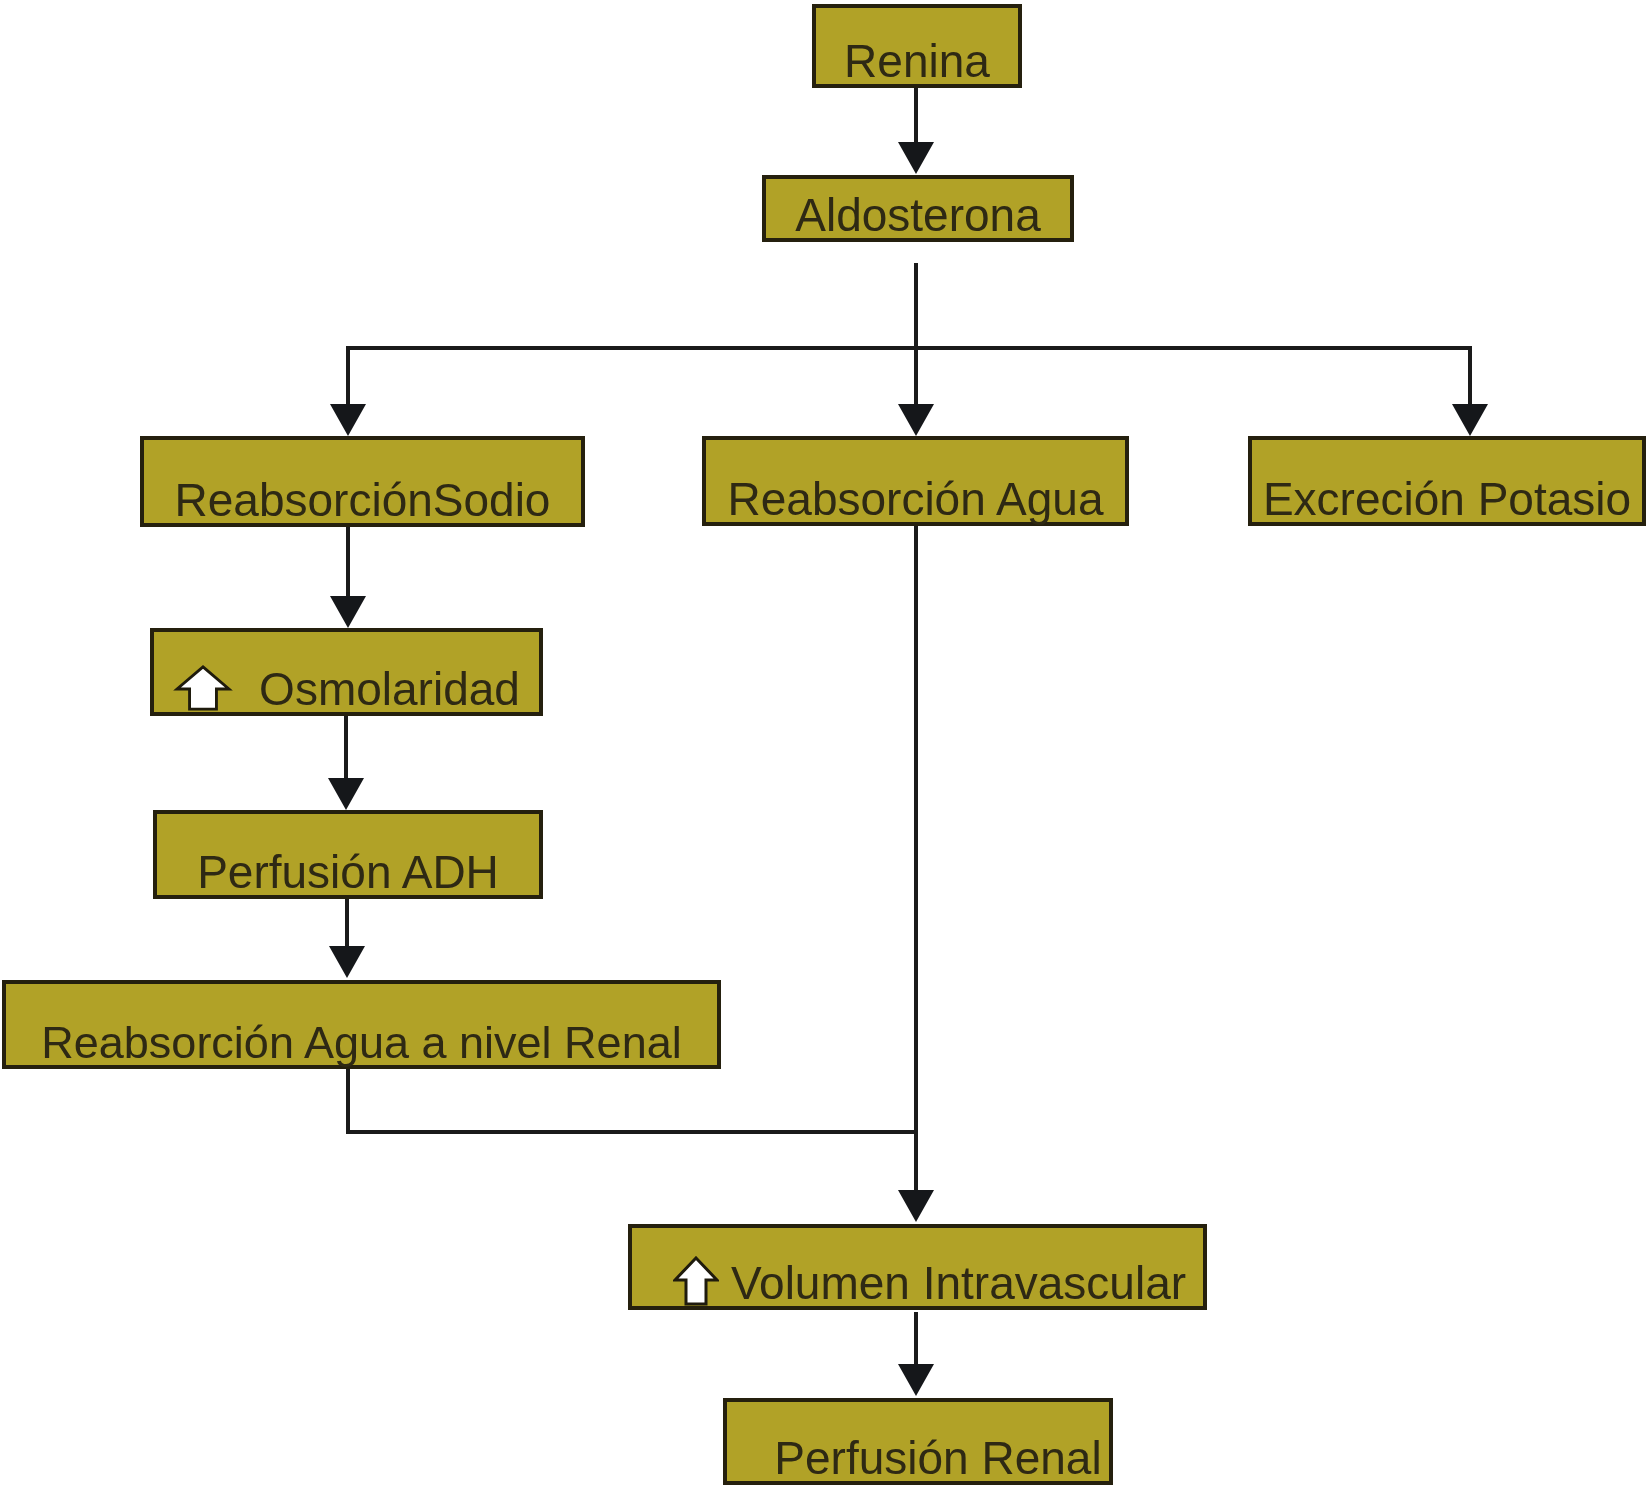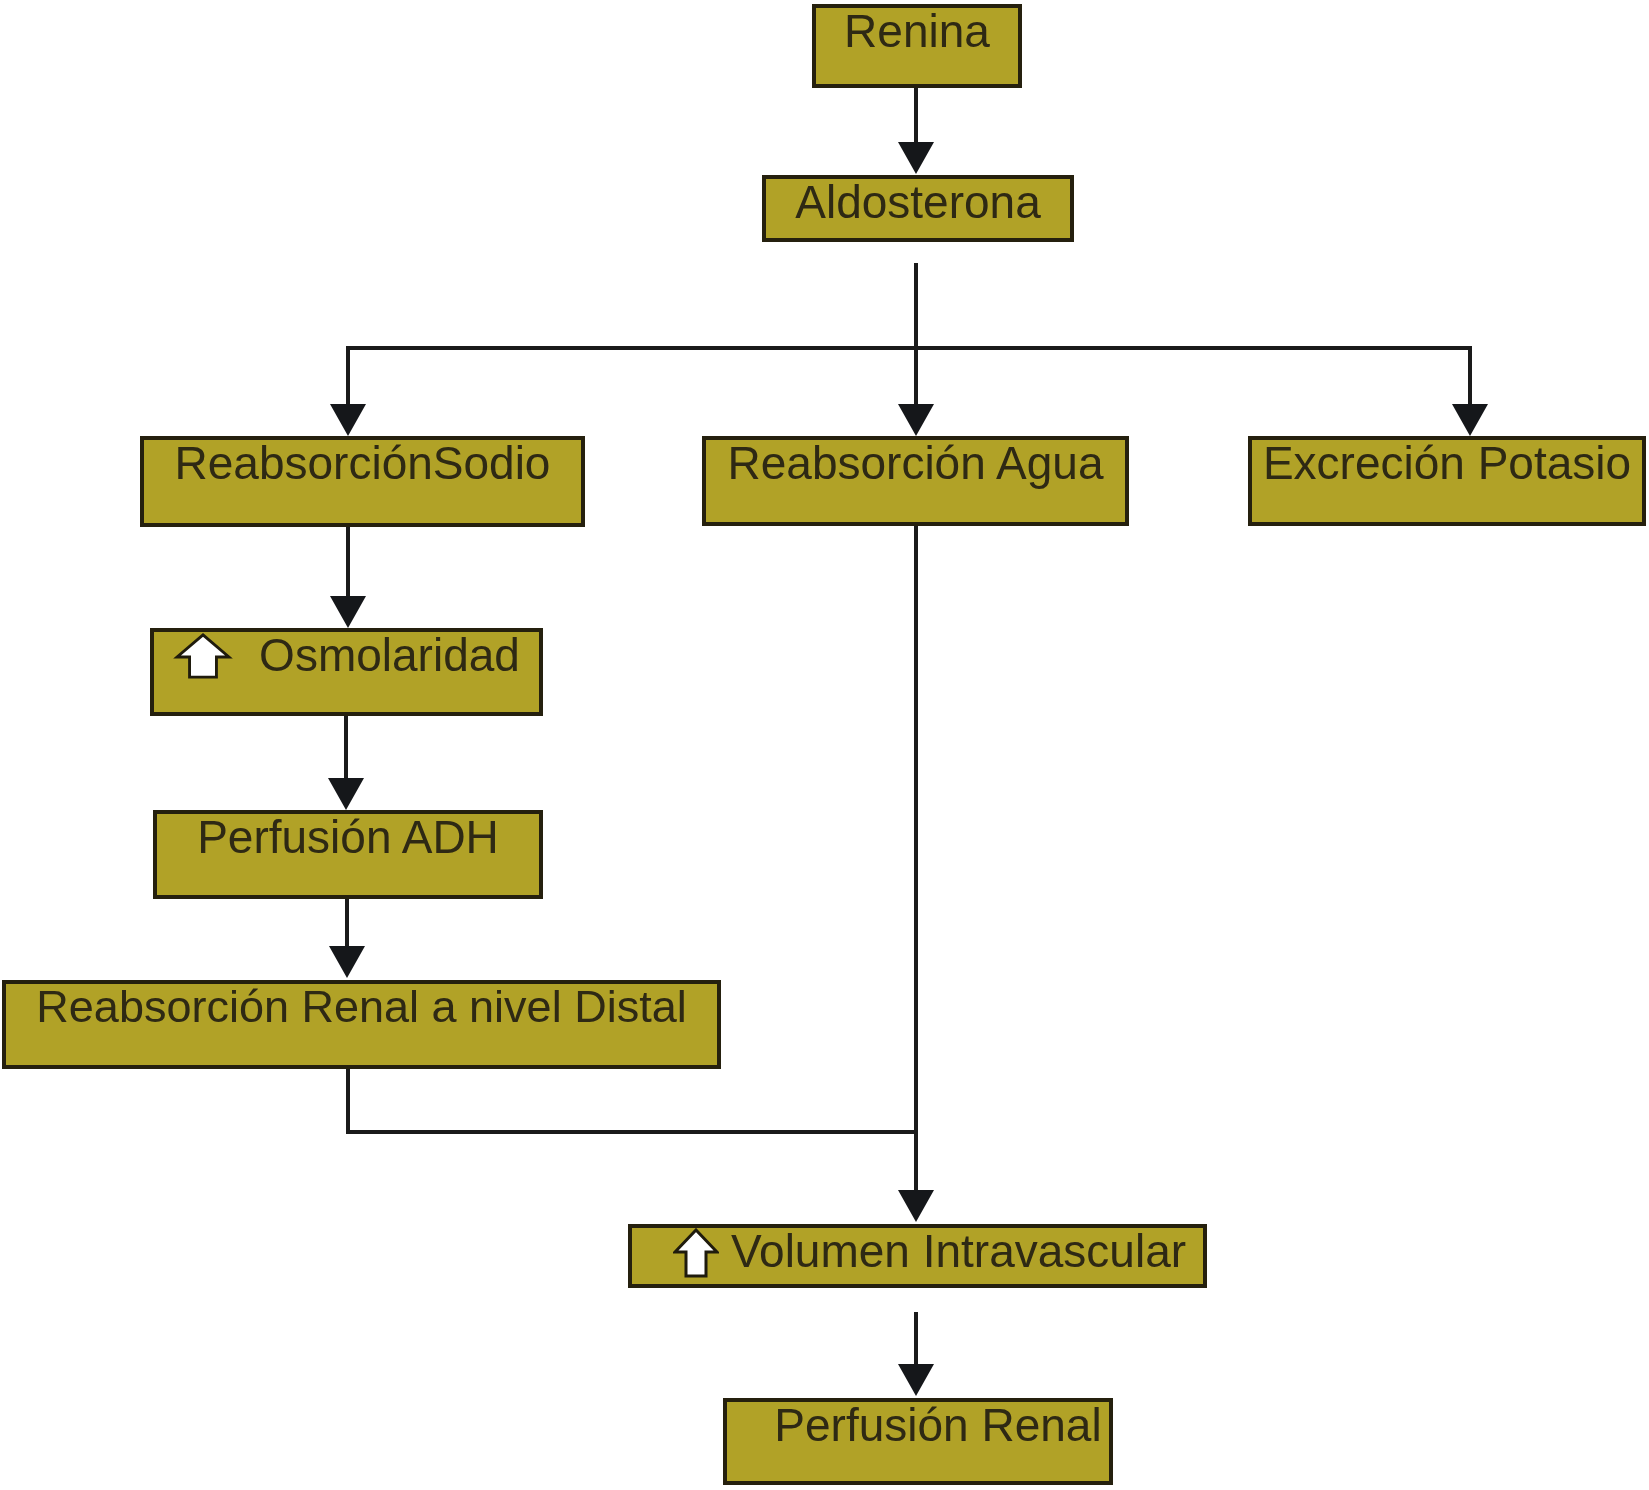--- a/index.html
+++ b/index.html
@@ -33,21 +33,21 @@
   }
   .node {
     position: absolute;
     box-sizing: border-box;
     background: #b1a227;
     border: 4px solid #25200e;
     color: #2e2914;
     font-size: 46px;
     line-height: 1;
     display: flex;
-    align-items: flex-start;
+    align-items: flex-end;
     justify-content: center;
     white-space: nowrap;
     letter-spacing: 0px;
   }
   .node .icon {
     display: block;
     flex: 0 0 auto;
   }
   .node .icon path {
     fill: #ffffff;
@@ -60,21 +60,21 @@
 
   
   #n-renina      { left: 812px;  top: 4px;    width: 210px; height: 84px; }
   #n-aldosterona { left: 762px;  top: 175px;  width: 312px; height: 67px; }
   #n-sodio       { left: 140px;  top: 436px;  width: 445px; height: 91px; }
   #n-agua        { left: 702px;  top: 436px;  width: 427px; height: 90px; }
   #n-potasio     { left: 1248px; top: 436px;  width: 398px; height: 90px; }
   #n-osmolaridad { left: 150px;  top: 628px;  width: 393px; height: 88px; }
   #n-adh         { left: 153px;  top: 810px;  width: 390px; height: 89px; }
   #n-distal      { left: 2px;    top: 980px;  width: 719px; height: 89px; font-size: 45px; }
-  #n-volumen     { left: 628px;  top: 1224px; width: 579px; height: 64px; padding-left: 24px; }
+  #n-volumen     { left: 628px;  top: 1224px; width: 579px; height: 86px; padding-left: 24px; }
   #n-perfusion   { left: 723px;  top: 1398px; width: 390px; height: 87px; padding-left: 40px; }
 </style>
 </head>
 <body>
 
 <div class="canvas">
 
   <svg class="connectors" viewBox="0 0 1649 1490" xmlns="http://www.w3.org/2000/svg">
 
     <g>
@@ -157,21 +157,21 @@
       <path d="M30,3 L57,26 L44,26 L44,47 L16,47 L16,26 L3,26 Z"></path>
     </svg>
     <span>Osmolaridad</span>
   </div>
 
   <div class="node" id="n-adh">
     <span>Perfusión ADH</span>
   </div>
 
   <div class="node" id="n-distal">
-    <span>Reabsorción Renal a nivel Distal</span>
+    <span>Reabsorción Agua a nivel Renal</span>
   </div>
 
   <div class="node" id="n-volumen">
     <svg class="icon gap-small" width="46" height="50" viewBox="0 0 46 50" xmlns="http://www.w3.org/2000/svg">
       <path d="M23,2 L44,24 L33,24 L33,48 L13,48 L13,24 L2,24 Z"></path>
     </svg>
     <span>Volumen Intravascular</span>
   </div>
 
   <div class="node" id="n-perfusion">

